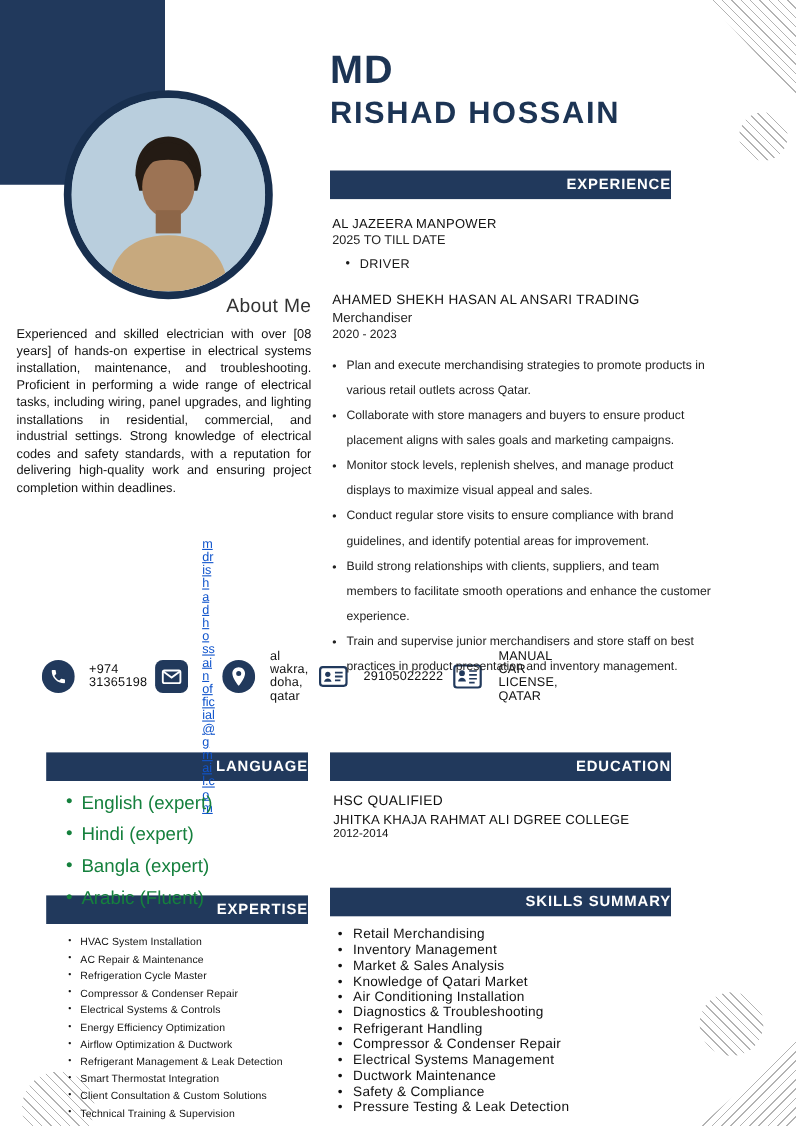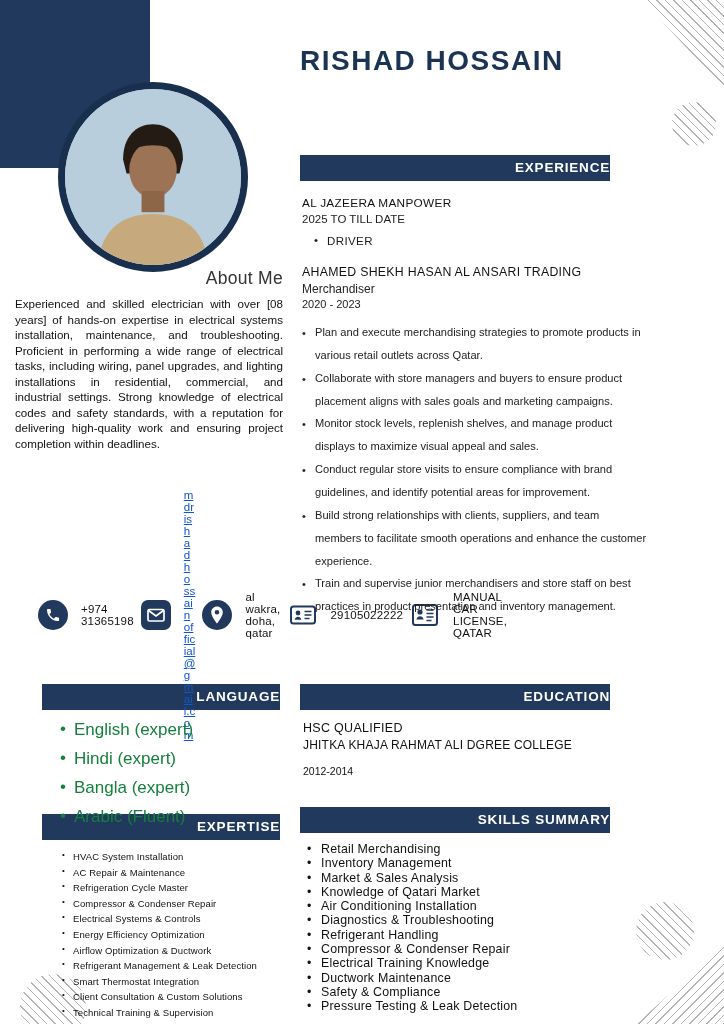--- a/index.html
+++ b/index.html
@@ -76,21 +76,21 @@
   .job2{margin-top:17px}
   .exp-bullets{list-style:none;margin-top:9px;width:345px}
   .exp-bullets li{position:relative;padding-left:13px;font-size:11.1px;line-height:2.06;color:#222}
   .exp-bullets li::before{content:"•";position:absolute;left:0;top:1px}
 
   
   .edu{position:absolute;left:303px;top:721px;width:340px;color:#111}
   .edu-degree{font-size:12.5px;letter-spacing:.3px}
   .edu-school{font-size:12px;margin-top:3px;letter-spacing:.2px}
   .edu-location{font-size:12px;margin-top:3px;letter-spacing:.2px}
-  .edu-years{font-size:10.5px;margin-top:13px}
+  .edu-years{font-size:10.5px;margin-top:0}
 
   
   .skills-list{position:absolute;left:305px;top:842px;width:358px;list-style:none}
   .skills-list li{position:relative;padding-left:16px;font-size:12.4px;line-height:14.3px;color:#111;letter-spacing:.2px}
   .skills-list li::before{content:"•";position:absolute;left:2px;top:0}
 </style>
 </head>
 <body>
 
 <div class="page">
@@ -107,20 +107,21 @@
       <rect width="100" height="100" fill="#b9cedd"></rect>
       <path d="M33 40c0-13 7.5-20 17-20s17 7 17 20l-2 8H35z" fill="#241b14"></path>
       <ellipse cx="50" cy="46" rx="13.5" ry="16" fill="#9c7354"></ellipse>
       <path d="M35 37c2-9 8-14 15-14s13 5 15 14c-4-3.5-9-5-15-5s-11 1.5-15 5z" fill="#241b14"></path>
       <rect x="43.5" y="58" width="13" height="12" fill="#8d6648"></rect>
       <path d="M19 100c1-21 14.5-29 31-29s30 8 31 29z" fill="#c7a97e"></path>
     </svg>
   </div>
 
   <div class="name">
+    <div class="name1">MD</div>
     <div class="name2">RISHAD HOSSAIN</div>
   </div>
 
   <div class="banner exp-banner"><span>EXPERIENCE</span></div>
   <div class="banner edu-banner"><span>EDUCATION</span></div>
   <div class="banner skills-banner"><span>SKILLS SUMMARY</span></div>
   <div class="banner lang-banner"><span>LANGUAGE</span></div>
   <div class="banner expertise-banner"><span>EXPERTISE</span></div>
 
   <div class="about-heading">About Me</div>
@@ -233,19 +234,19 @@
 
   <ul class="skills-list">
       <li>Retail Merchandising</li>
       <li>Inventory Management</li>
       <li>Market &amp; Sales Analysis</li>
       <li>Knowledge of Qatari Market</li>
       <li>Air Conditioning Installation</li>
       <li>Diagnostics &amp; Troubleshooting</li>
       <li>Refrigerant Handling</li>
       <li>Compressor &amp; Condenser Repair</li>
-      <li>Electrical Training Knowledge</li>
+      <li>Electrical Systems Management</li>
       <li>Ductwork Maintenance</li>
       <li>Safety &amp; Compliance</li>
       <li>Pressure Testing &amp; Leak Detection</li>
     </ul>
 
 </div>
 
 </body></html>

